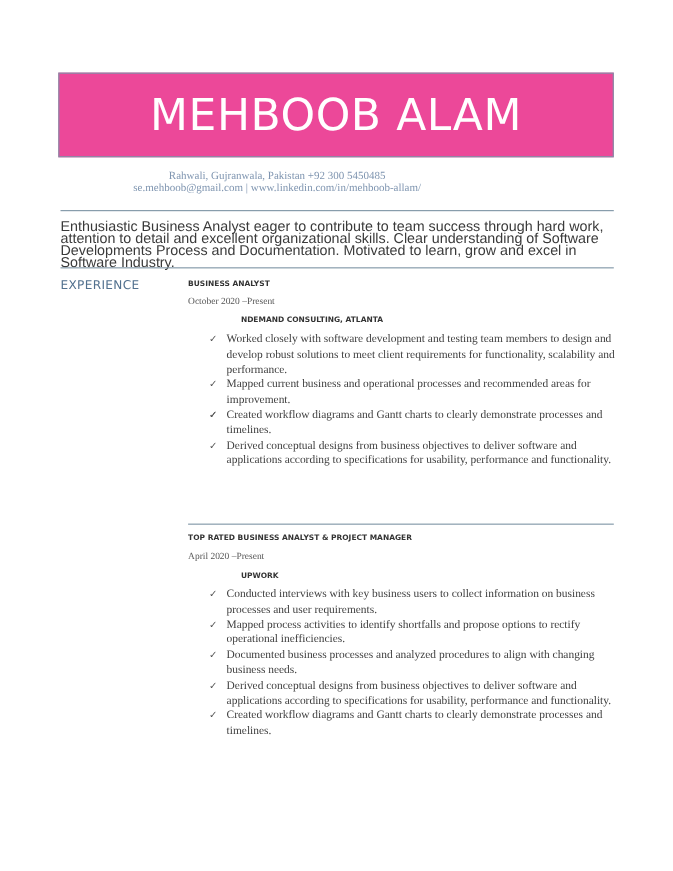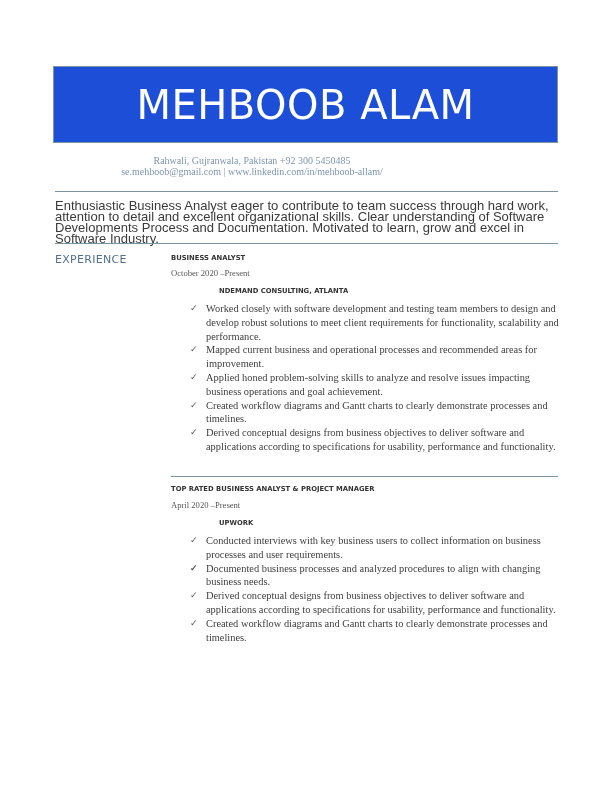--- a/index.html
+++ b/index.html
@@ -1,17 +1,17 @@
 <!DOCTYPE html>
 <html><head>
 <meta charset="utf-8">
 <style>
   html, body { margin:0; padding:0; background:#ffffff; }
   body { width:612px; height:792px; position:relative; overflow:hidden; font-family:"Liberation Sans", sans-serif; }
-  .banner { position:absolute; left:53px; top:66px; width:505px; height:77px; background:#1d4ed8; border:1px solid #7e93a8; box-sizing:border-box; display:flex; align-items:center; justify-content:center; }
+  .banner { position:absolute; left:53px; top:66px; width:505px; height:77px; background:#ec4899; border:1px solid #7e93a8; box-sizing:border-box; display:flex; align-items:center; justify-content:center; }
   .banner h1 { margin:0; color:#ffffff; font-family:"DejaVu Sans", sans-serif; font-weight:normal; font-size:40px; letter-spacing:0.5px; }
   .contact { position:absolute; left:0; width:504px; text-align:center; font-family:"Liberation Serif", serif; font-size:10px; color:#7f95b0; line-height:11px; }
   .contact.l1 { top:155px; }
   .contact.l2 { top:166px; }
   .rule { position:absolute; height:1px; background:#7c93a4; }
   .summary { position:absolute; left:55px; top:200px; width:500px; font-size:13px; line-height:11px; color:#3a3a3a; }
   .section-title { position:absolute; left:55px; top:253px; font-family:"DejaVu Sans", sans-serif; font-size:11px; color:#51708e; letter-spacing:0.3px; }
   .job-title { position:absolute; left:171px; font-family:"DejaVu Sans", sans-serif; font-weight:bold; font-size:6.8px; color:#333333; }
   .dates { position:absolute; left:171px; font-family:"Liberation Serif", serif; font-size:8.6px; color:#555555; }
   .company { position:absolute; left:171px; font-family:"DejaVu Sans", sans-serif; font-weight:bold; font-size:6.8px; color:#333333;padding-left:48px; }
@@ -34,29 +34,29 @@
 <div class="rule" style="left:55px; top:243px; width:503px;"></div>
 
 <div class="section-title">EXPERIENCE</div>
 
 <div class="job-title" style="top:254px;text-align:center;">BUSINESS ANALYST</div>
 <div class="dates" style="top:268px;">October 2020 –Present</div>
 <div class="company" style="top:287px;">NDEMAND CONSULTING, ATLANTA</div>
 <ul class="bullets" style="top:302px;">
   <li><span class="check">✓</span><span>Worked closely with software development and testing team members to design and develop robust solutions to meet client requirements for functionality, scalability and performance.</span></li>
   <li><span class="check">✓</span><span>Mapped current business and operational processes and recommended areas for improvement.</span></li>
-  <li><span class="check">✓</span><span>Applied honed problem-solving skills to analyze and resolve issues impacting business operations and goal achievement.</span></li>
+  <li><span class="check">✓</span></li>
   <li><span class="check">✓</span><span>Created workflow diagrams and Gantt charts to clearly demonstrate processes and timelines.</span></li>
   <li><span class="check">✓</span><span>Derived conceptual designs from business objectives to deliver software and applications according to specifications for usability, performance and functionality.</span></li>
 </ul>
 
 <div class="rule" style="left:171px; top:476px; width:387px;"></div>
 
 <div class="job-title" style="top:485px;">TOP RATED BUSINESS ANALYST &amp; PROJECT MANAGER</div>
 <div class="dates" style="top:500px;">April 2020 –Present</div>
 <div class="company" style="top:519px;">UPWORK</div>
 <ul class="bullets" style="top:534px;">
   <li><span class="check">✓</span><span>Conducted interviews with key business users to collect information on business processes and user requirements.</span></li>
-  <li><span class="check">✓</span></li>
+  <li><span class="check">✓</span><span>Mapped process activities to identify shortfalls and propose options to rectify operational inefficiencies.</span></li>
   <li><span class="check">✓</span><span>Documented business processes and analyzed procedures to align with changing business needs.</span></li>
   <li><span class="check">✓</span><span>Derived conceptual designs from business objectives to deliver software and applications according to specifications for usability, performance and functionality.</span></li>
   <li><span class="check">✓</span><span>Created workflow diagrams and Gantt charts to clearly demonstrate processes and timelines.</span></li>
 </ul>
 
 </body></html>

